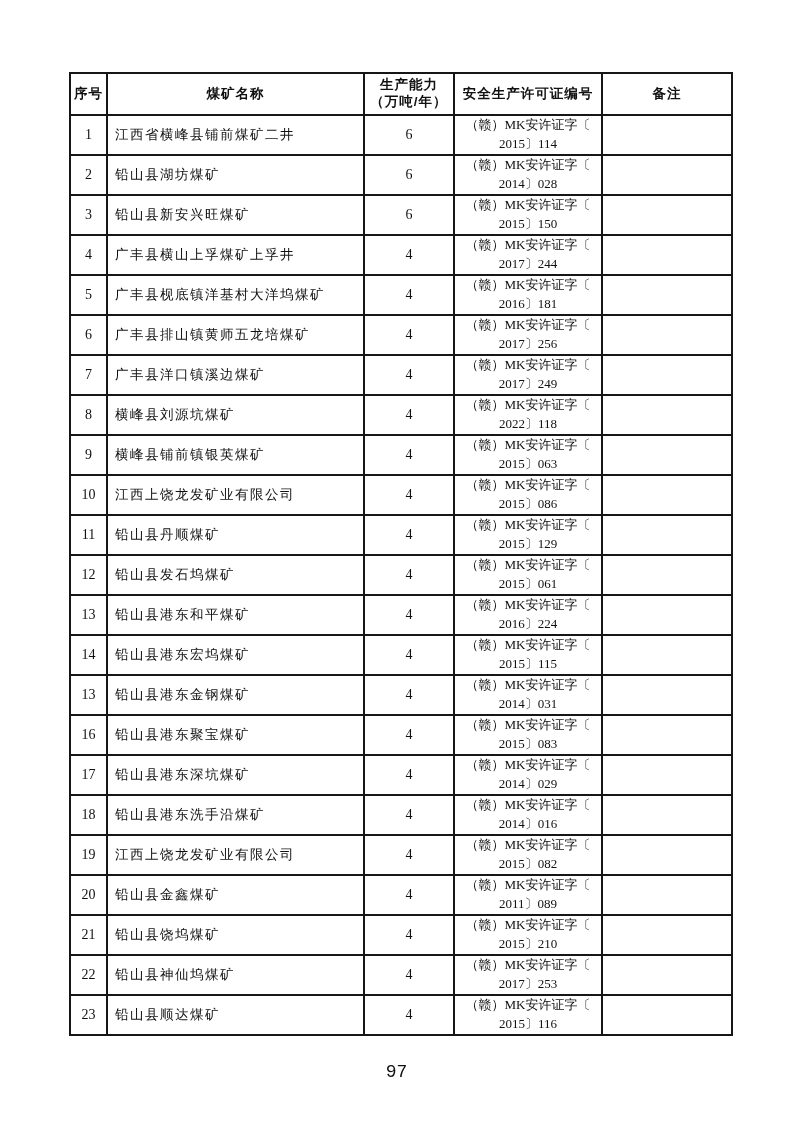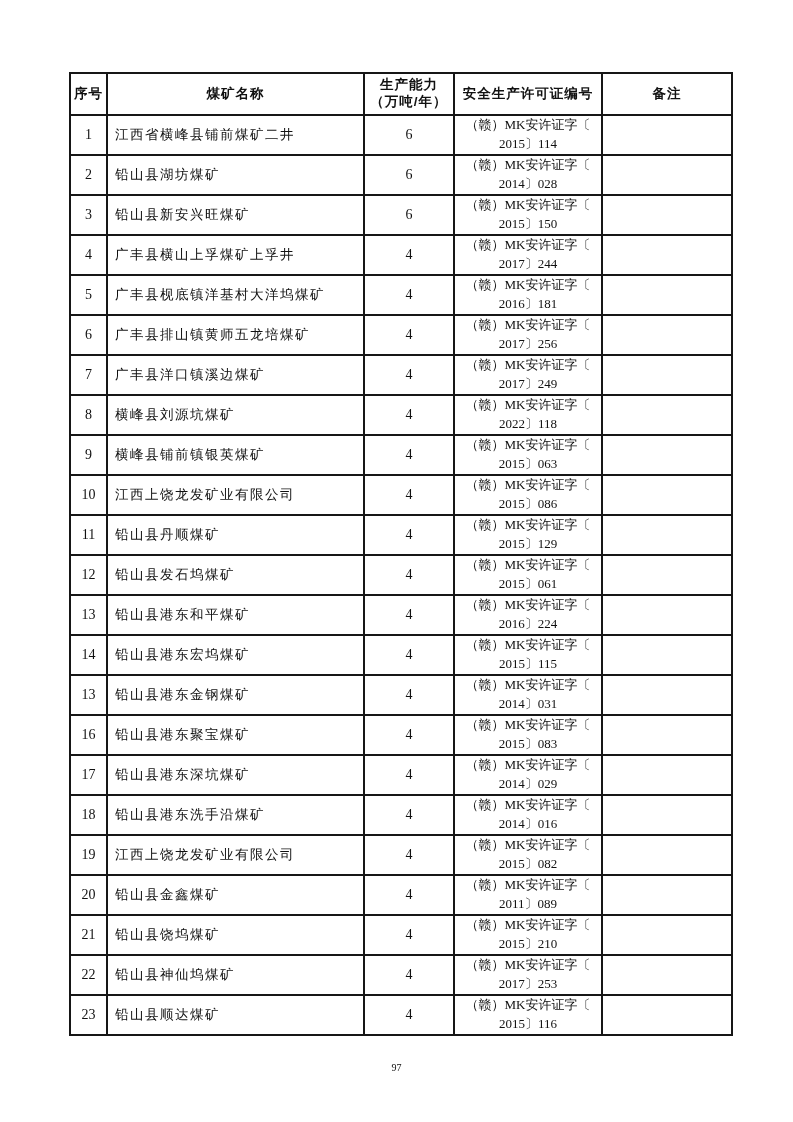--- a/index.html
+++ b/index.html
@@ -73,22 +73,22 @@
   }
   td.cell-remarks {
     text-align: center;
   }
   .page-number {
     position: absolute;
     top: 1062px;
     left: 0;
     width: 100%;
     text-align: center;
-    font-family: Liberation Serif, serif;
-    font-size: 10px;
+    font-family: Liberation Mono, monospace;
+    font-size: 18px;
     color: #111;
   }
 </style>
 </head>
 <body>
 
 <div class="page">
 
   <table class="mine-table">
     <colgroup>

